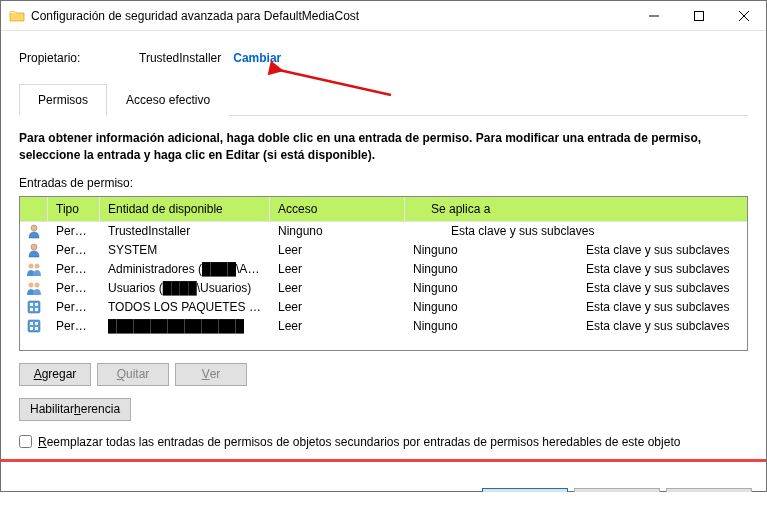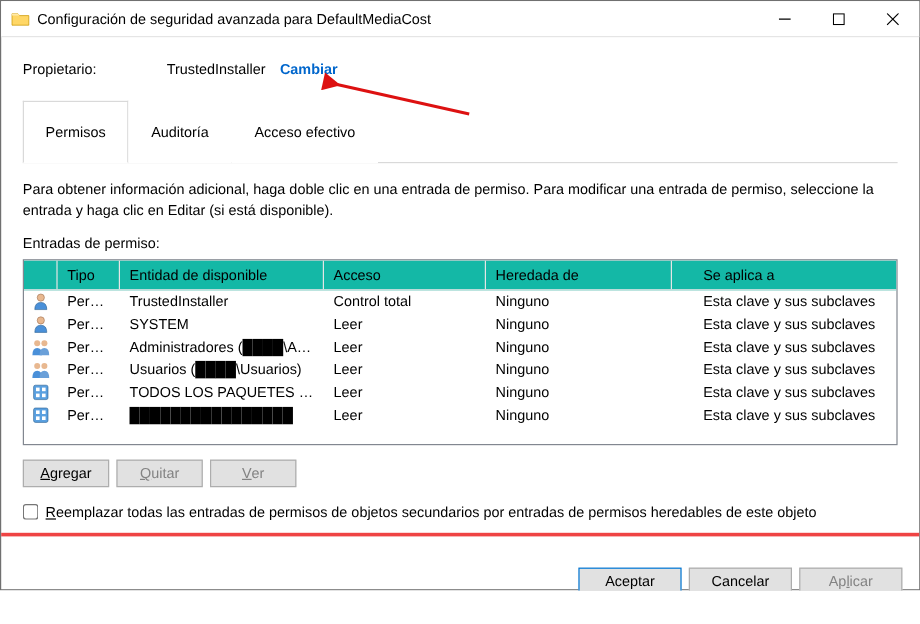--- a/index.html
+++ b/index.html
@@ -13,28 +13,28 @@
   .titlebar-btn { width: 45px; height: 29px; display: flex; align-items: center; justify-content: center; color: #000; }
 
   .content { padding: 14px 18px 10px 18px; flex: 1; display: flex; flex-direction: column; }
 
   .owner-row { display: flex; align-items: center; margin-bottom: 18px; margin-top: 6px; }
   .owner-label { width: 120px; }
   .owner-value { margin-right: 12px; }
   .change-link { color: #0066cc; cursor: pointer; font-weight: bold; }
 
   .tabs { display: flex; border-bottom: 1px solid #d9d9d9; position: relative; }
-  .tab { padding: 18px 18px; border: 1px solid transparent; border-bottom: none; cursor: pointer; position: relative; top: 1px; background: #fff; }
+  .tab { padding: 8px 18px; border: 1px solid transparent; border-bottom: none; cursor: pointer; position: relative; top: 1px; background: #fff; }
   .tab.active { border-color: #d9d9d9; border-bottom: 1px solid #fff; }
 
-  .info-text { margin: 14px 0 12px 0; line-height: 1.4; }
+  .info-text { margin: 14px 0 12px 0; line-height: 1.4; font-weight: bold; }
   .section-label { margin-bottom: 6px; }
 
   .grid-wrap { border: 1px solid #828790; background: #fff; height: 155px; overflow: hidden; }
-  .grid-header { display: flex; background: #14b8a6; border-bottom: 1px solid #e5e5e5; }
+  .grid-header { display: flex; background: #bef264; border-bottom: 1px solid #e5e5e5; }
   .grid-header .hcell { padding: 5px 8px; border-right: 1px solid #e5e5e5; overflow: hidden; white-space: nowrap; text-overflow: ellipsis; }
   .grid-header .hcell:last-child { border-right: none; }
   .grid-body { }
   .grid-row { display: flex; align-items: center; height: 19px; }
   .cell { padding: 1px 8px; overflow: hidden; white-space: nowrap; text-overflow: ellipsis; }
   .c-icon { width: 28px; flex: 0 0 28px; display:flex; align-items:center; justify-content:center; }
   .c-type { width: 52px; flex: 0 0 52px; }
   .c-principal { width: 170px; flex: 0 0 170px; }
   .c-access { width: 135px; flex: 0 0 135px; }
   .c-inherited { width: 155px; flex: 0 0 155px; }
@@ -93,49 +93,46 @@
 
   <div class="content">
     <div class="owner-row">
       <span class="owner-label">Propietario:</span>
       <span class="owner-value">TrustedInstaller</span>
       <span class="change-link">Cambiar</span>
     </div>
 
     <div class="tabs">
       <div class="tab active">Permisos</div>
-      <div class="tab">Auditoría</div>
       <div class="tab">Acceso efectivo</div>
     </div>
 
     <div class="info-text">Para obtener información adicional, haga doble clic en una entrada de permiso. Para modificar una entrada de permiso, seleccione la entrada y haga clic en Editar (si está disponible).</div>
     <div class="section-label">Entradas de permiso:</div>
 
     <div class="grid-wrap">
       <div class="grid-header">
         <div class="hcell c-icon"></div>
         <div class="hcell c-type">Tipo</div>
         <div class="hcell c-principal">Entidad de disponible</div>
         <div class="hcell c-access">Acceso</div>
-        <div class="hcell c-inherited">Heredada de</div>
         <div class="hcell c-applies">Se aplica a</div>
       </div>
       <div class="grid-body" id="grid-body">
           <div class="grid-row">
             <div class="cell c-icon">
               <span class="principal-icon">
                 <svg viewBox="0 0 16 16">
                   <circle cx="8" cy="5" r="3" fill="#e8b890" stroke="#a07050" stroke-width="0.5"></circle>
                   <path d="M3 15 Q3 9 8 9 Q13 9 13 15 Z" fill="#4a90d9" stroke="#2a6090" stroke-width="0.5"></path>
                 </svg>
               </span>
             </div>
             <div class="cell c-type">Perm...</div>
             <div class="cell c-principal">TrustedInstaller</div>
-            <div class="cell c-access">Control total</div>
             <div class="cell c-inherited">Ninguno</div>
             <div class="cell c-applies">Esta clave y sus subclaves</div>
           </div>
           <div class="grid-row">
             <div class="cell c-icon">
               <span class="principal-icon">
                 <svg viewBox="0 0 16 16">
                   <circle cx="8" cy="5" r="3" fill="#e8b890" stroke="#a07050" stroke-width="0.5"></circle>
                   <path d="M3 15 Q3 9 8 9 Q13 9 13 15 Z" fill="#4a90d9" stroke="#2a6090" stroke-width="0.5"></path>
                 </svg>
@@ -219,20 +216,23 @@
           </div>
         </div>
     </div>
 
     <div class="btn-row">
       <div class="btn" id="btn-add"><span class="underline-letter">A</span>gregar</div>
       <div class="btn disabled" id="btn-remove"><span class="underline-letter">Q</span>uitar</div>
       <div class="btn disabled" id="btn-view"><span class="underline-letter">V</span>er</div>
     </div>
 
+    <div class="inherit-row">
+      <div class="btn" style="min-width:auto;" id="btn-inherit">Habilitar <span class="underline-letter">h</span>erencia</div>
+    </div>
 
     <label class="check-row">
       <input type="checkbox" style="">
       <span id="replace-label"><span class="underline-letter">R</span>eemplazar todas las entradas de permisos de objetos secundarios por entradas de permisos heredables de este objeto</span>
     </label>
   </div>
 
   <div class="footer">
     <div class="btn default">Aceptar</div>
     <div class="btn">Cancelar</div>

